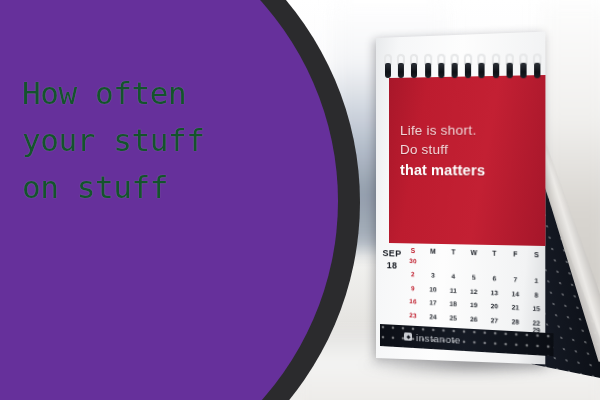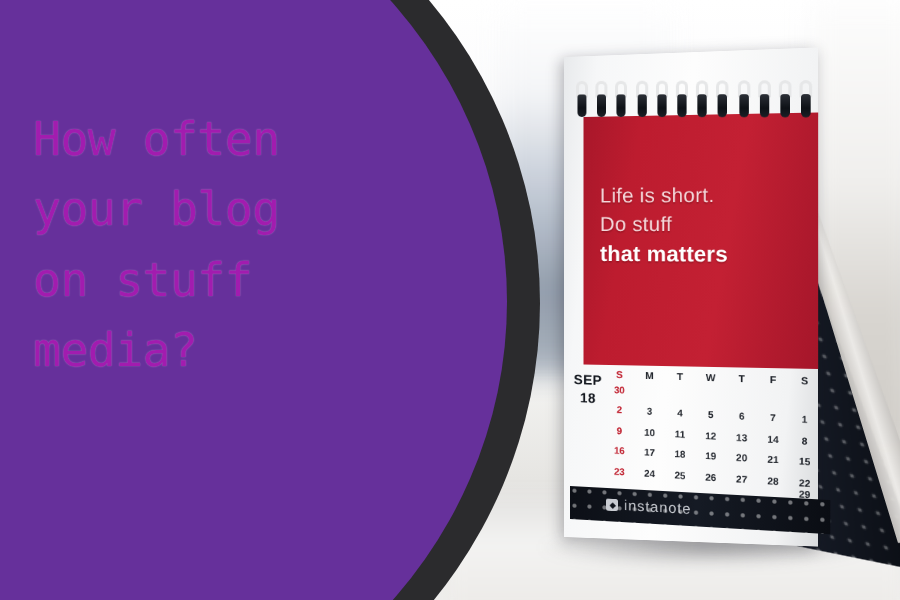--- a/index.html
+++ b/index.html
@@ -138,21 +138,21 @@
   .purple-circle{
     position:absolute;left:-310px;top:-108px;width:648px;height:618px;
     border-radius:50%;background:#66309b;
   }
   .purple-left{position:absolute;left:0;top:0;width:120px;height:400px;background:#66309b;}
 
   
   .headline{
     position:absolute;left:22px;top:70px;width:300px;
     font-family:"DejaVu Sans Mono","Liberation Mono",monospace;
-    color:#a21caf;font-size:31px;line-height:47px;letter-spacing:-0.4px;
+    color:#14532d;font-size:31px;line-height:47px;letter-spacing:-0.4px;
     text-shadow:0 0 1px rgba(255,255,255,.35);
   }
   .headline div{white-space:nowrap;}
 </style>
 </head>
 <body>
 
 <div class="banner">
 
   <div class="photo-bg">
@@ -307,18 +307,17 @@
       <span class="logo-text">instanote</span>
     </div>
   </div>
 
   <div class="dark-ring"></div>
   <div class="purple-circle"></div>
   <div class="purple-left"></div>
 
   <div class="headline" id="headline">
       <div>How often</div>
-      <div>your blog</div>
+      <div>your stuff</div>
       <div>on stuff</div>
-      <div>media?</div>
     </div>
 
 </div>
 
 </body></html>

